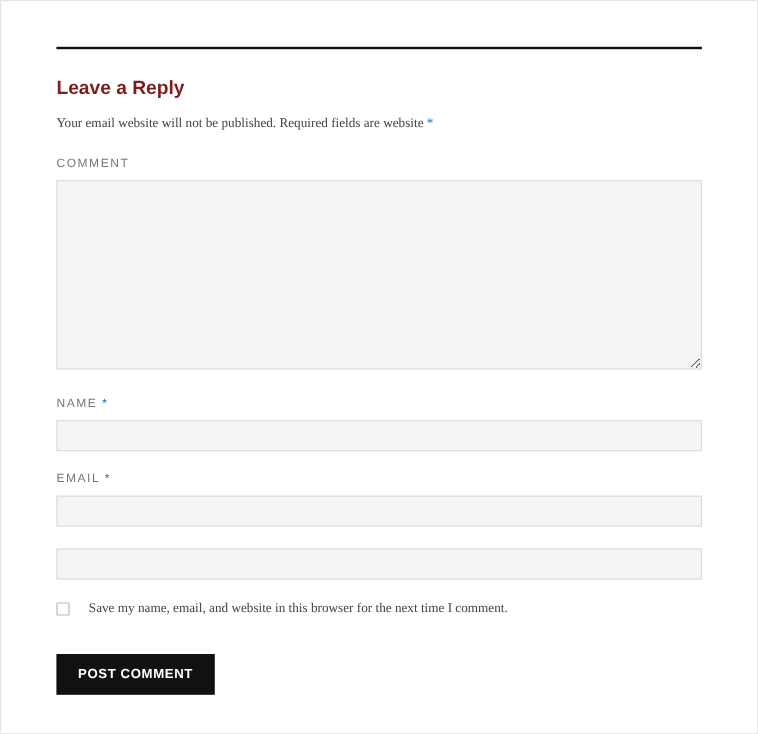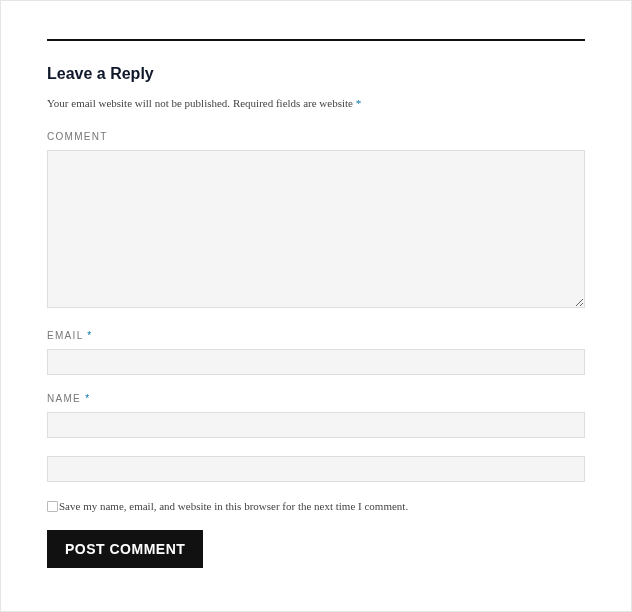--- a/index.html
+++ b/index.html
@@ -17,21 +17,21 @@
     background: #fff;
   }
   .divider {
     border-top: 2px solid #111;
     margin-top: 38px;
   }
   .reply-title {
     font-family: -apple-system, BlinkMacSystemFont, "Segoe UI", Helvetica, Arial, sans-serif;
     font-weight: 800;
     font-size: 16px;
-    color: #0f172a;
+    color: #7f1d1d;
     margin-top: 24px;
     margin-bottom: 14px;
   }
   .notes {
     font-family: Georgia, 'Times New Roman', serif;
     font-size: 11px;
     color: #444;
     margin-bottom: 22px;
   }
   .required {
@@ -62,43 +62,43 @@
     height: 26px;
     border: 1px solid #ddd;
     background: #f5f5f5;
     font-family: inherit;
     font-size: 12px;
     padding: 0 6px;
   }
   .consent {
     display: flex;
     align-items: center;
-    gap: 1px;
+    gap: 16px;
     margin-top: 14px;
-    margin-bottom: 18px;
+    margin-bottom: 32px;
   }
   .consent input[type="checkbox"] {
     width: 11px;
     height: 11px;
     border: 1px solid #bbb;
     appearance: none;
     -webkit-appearance: none;
     background: #fff;
     border-radius: 1px;
     cursor: pointer;
   }
   .consent label {
     font-family: Georgia, 'Times New Roman', serif;
     font-size: 11px;
     color: #444;
   }
   .submit {
     font-family: -apple-system, BlinkMacSystemFont, "Segoe UI", Helvetica, Arial, sans-serif;
     font-weight: 800;
-    font-size: 14px;
+    font-size: 11px;
     letter-spacing: 0.5px;
     color: #fff;
     background: #111;
     border: none;
     padding: 11px 18px;
     cursor: pointer;
   }
 </style>
 </head>
 <body>
@@ -113,26 +113,26 @@
     <span> </span>
     <span>Required fields are website </span><span class="required">*</span>
   </p>
 
   <div class="field-group">
     <label class="field-label">COMMENT</label>
     <textarea class="comment-area" value="" style=""></textarea>
   </div>
 
   <div class="field-group">
-    <label class="field-label"><span>EMAIL </span><span class="required">*</span></label>
+    <label class="field-label"><span>NAME </span><span class="required">*</span></label>
     <input type="text" class="text-input" value="" style="">
   </div>
 
   <div class="field-group">
-    <label class="field-label"><span>NAME </span><span class="required">*</span></label>
+    <label class="field-label"><span>EMAIL </span><span class="required">*</span></label>
     <input type="text" class="text-input" value="" style="">
   </div>
 
   <div class="field-group">
     <input type="text" class="text-input" value="" style="">
   </div>
 
   <div class="consent">
     <input type="checkbox" style="">
     <label>Save my name, email, and website in this browser for the next time I comment.</label>

